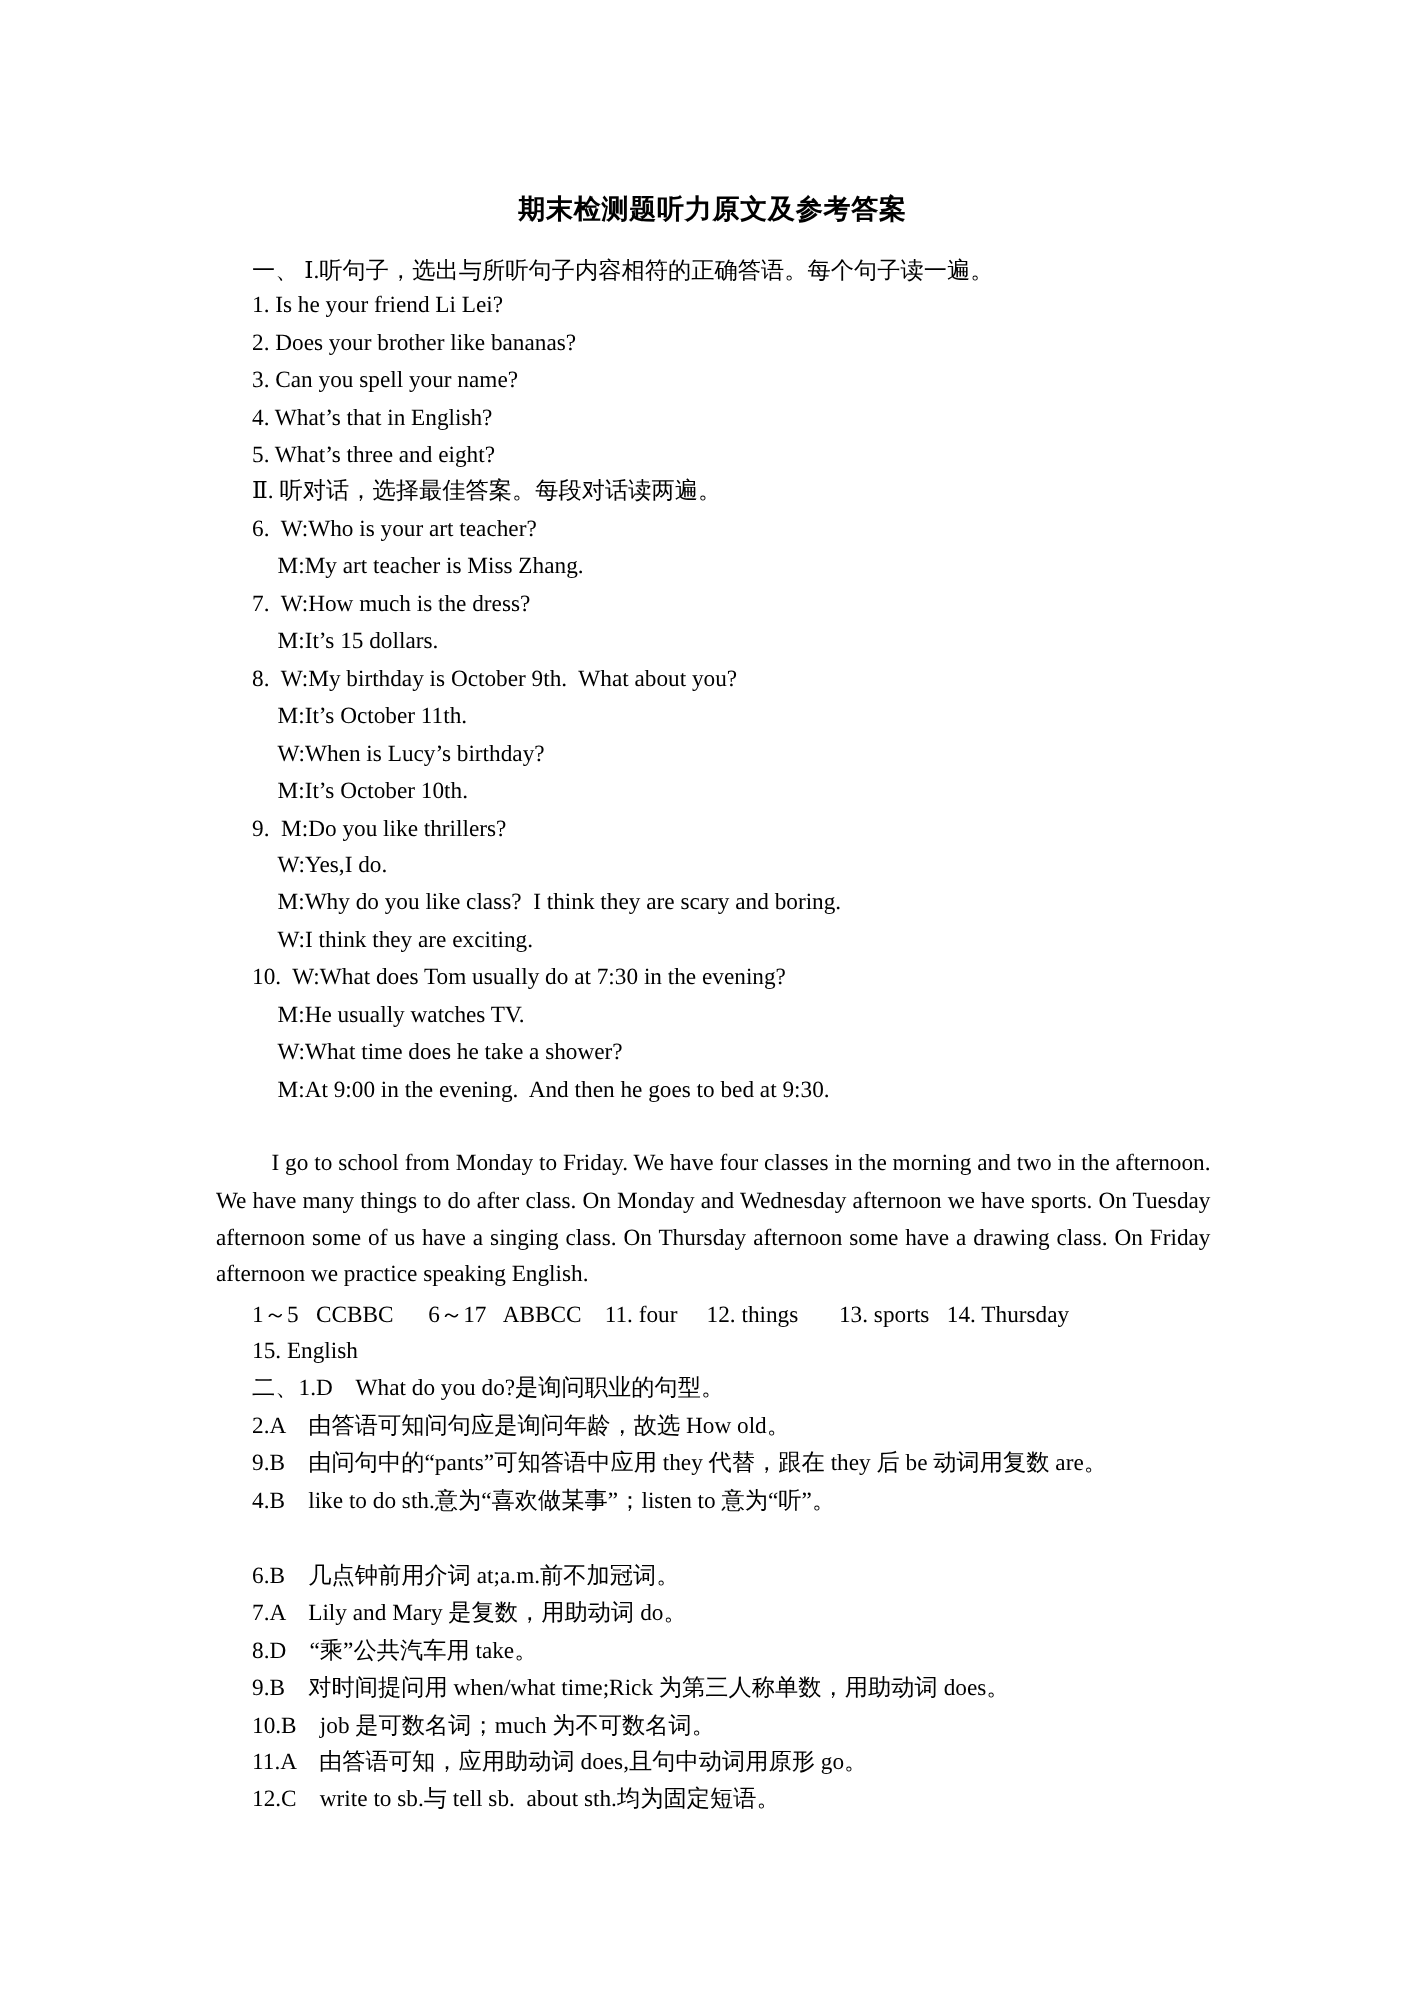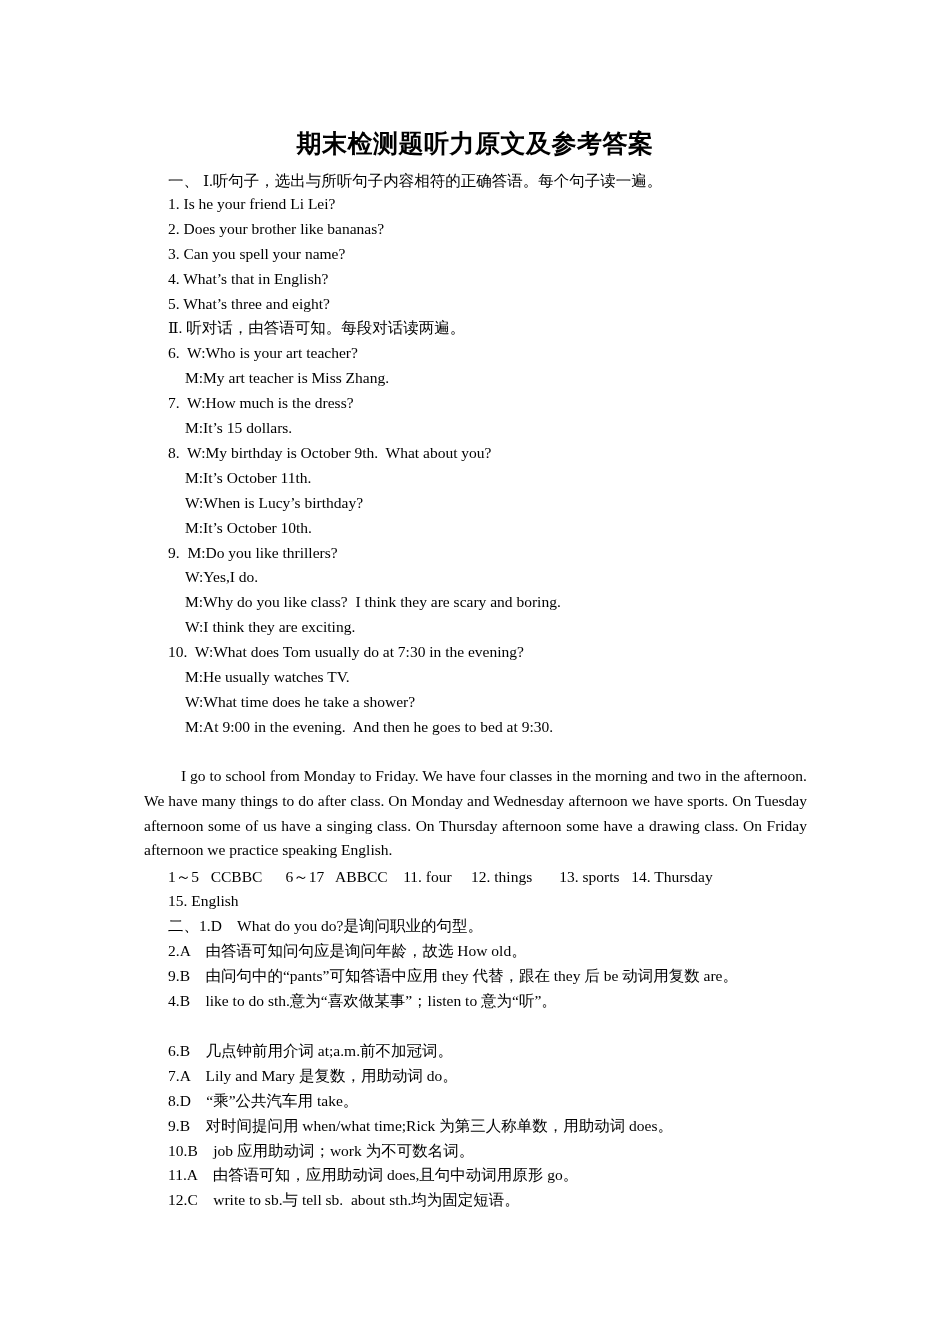--- a/index.html
+++ b/index.html
@@ -5,21 +5,21 @@
   html, body { margin: 0; padding: 0; background: #ffffff; }
   body { width: 950px; height: 1344px; position: relative; overflow: hidden; }
   .page {
     position: absolute; left: 0; top: 0; width: 950px; height: 1344px;
     font-family: "Liberation Serif", "DejaVu Serif", serif;
     color: #000; font-size: 15.5px;
   }
   .title {
     position: absolute; left: 0; width: 950px; top: 127px; text-align: center;
     font-family: Liberation Serif, serif;
-    font-weight: bold; font-size: 25px; letter-spacing: 0.5px;
+    font-weight: bold; font-size: 18px; letter-spacing: 0.5px;
   }
   .line {
     position: absolute; left: 144px; white-space: pre; line-height: 20px; margin-left: 24px;
   }
   .indent { left: 161px; }
   .para {
     position: absolute; left: 144px; width: 663px; line-height: 24.8px;
     text-align: justify; text-indent: 37px;
   }
 </style>
@@ -29,21 +29,21 @@
 <div class="page">
   <div class="title">期末检测题听力原文及参考答案</div>
 
   <div class="line" style="top:171px">一、 Ⅰ.听句子，选出与所听句子内容相符的正确答语。每个句子读一遍。</div>
   <div class="line" style="top:194px">1. Is he your friend Li Lei?</div>
   <div class="line" style="top:219px">2. Does your brother like bananas?</div>
   <div class="line" style="top:244px">3. Can you spell your name?</div>
   <div class="line" style="top:269px">4. What’s that in English?</div>
   <div class="line" style="top:294px">5. What’s three and eight?</div>
 
-  <div class="line" style="top:318px">Ⅱ. 听对话，由答语可知。每段对话读两遍。</div>
+  <div class="line" style="top:318px">Ⅱ. 听对话，选择最佳答案。每段对话读两遍。</div>
 
   <div class="line" style="top:343px"><span>6.</span>  <span>W:Who is your art teacher?</span></div>
   <div class="line indent" style="top:368px">M:My art teacher is Miss Zhang.</div>
 
   <div class="line" style="top:393px"><span>7.</span>  <span>W:How much is the dress?</span></div>
   <div class="line indent" style="top:418px">M:It’s 15 dollars.</div>
 
   <div class="line" style="top:443px"><span>8.</span>  <span>W:My birthday is October 9th.  What about you?</span></div>
   <div class="line indent" style="top:468px">M:It’s October 11th.</div>
   <div class="line indent" style="top:493px">W:When is Lucy’s birthday?</div>
@@ -65,16 +65,16 @@
   <div class="line" style="top:891px">15. English</div>
 
   <div class="line" style="top:916px"><span>二、</span><span>1.D</span>    <span>What do you do?是询问职业的句型。</span></div>
   <div class="line" style="top:941px"><span>2.A</span>    <span>由答语可知问句应是询问年龄，故选 How old。</span></div>
   <div class="line" style="top:966px"><span>9.B</span>    <span>由问句中的“pants”可知答语中应用 they 代替，跟在 they 后 be 动词用复数 are。</span></div>
   <div class="line" style="top:991px"><span>4.B</span>    <span>like to do sth.意为“喜欢做某事”；listen to 意为“听”。</span></div>
   <div class="line" style="top:1041px"><span>6.B</span>    <span>几点钟前用介词 at;a.m.前不加冠词。</span></div>
   <div class="line" style="top:1066px"><span>7.A</span>    <span>Lily and Mary 是复数，用助动词 do。</span></div>
   <div class="line" style="top:1091px"><span>8.D</span>    <span>“乘”公共汽车用 take。</span></div>
   <div class="line" style="top:1116px"><span>9.B</span>    <span>对时间提问用 when/what time;Rick 为第三人称单数，用助动词 does。</span></div>
-  <div class="line" style="top:1141px"><span>10.B</span>    <span>job 应用助动词；work 为不可数名词。</span></div>
+  <div class="line" style="top:1141px"><span>10.B</span>    <span>job 是可数名词；much 为不可数名词。</span></div>
   <div class="line" style="top:1165px"><span>11.A</span>    <span>由答语可知，应用助动词 does,且句中动词用原形 go。</span></div>
   <div class="line" style="top:1190px"><span>12.C</span>    <span>write to sb.与 tell sb.  about sth.均为固定短语。</span></div>
 </div>
 
 </body></html>

